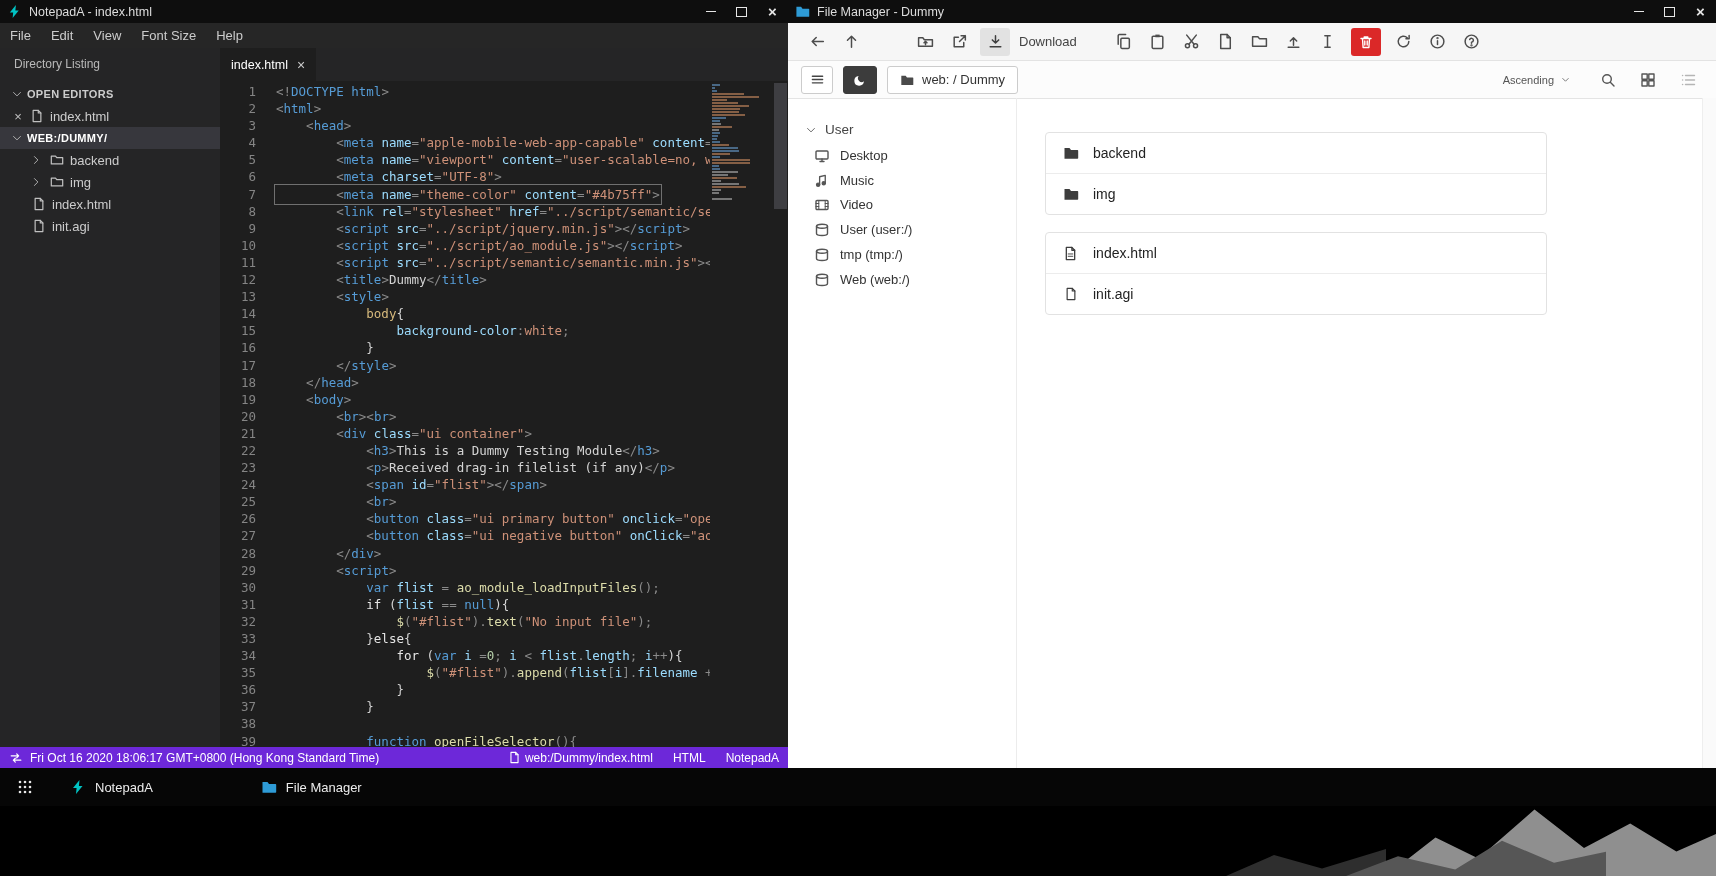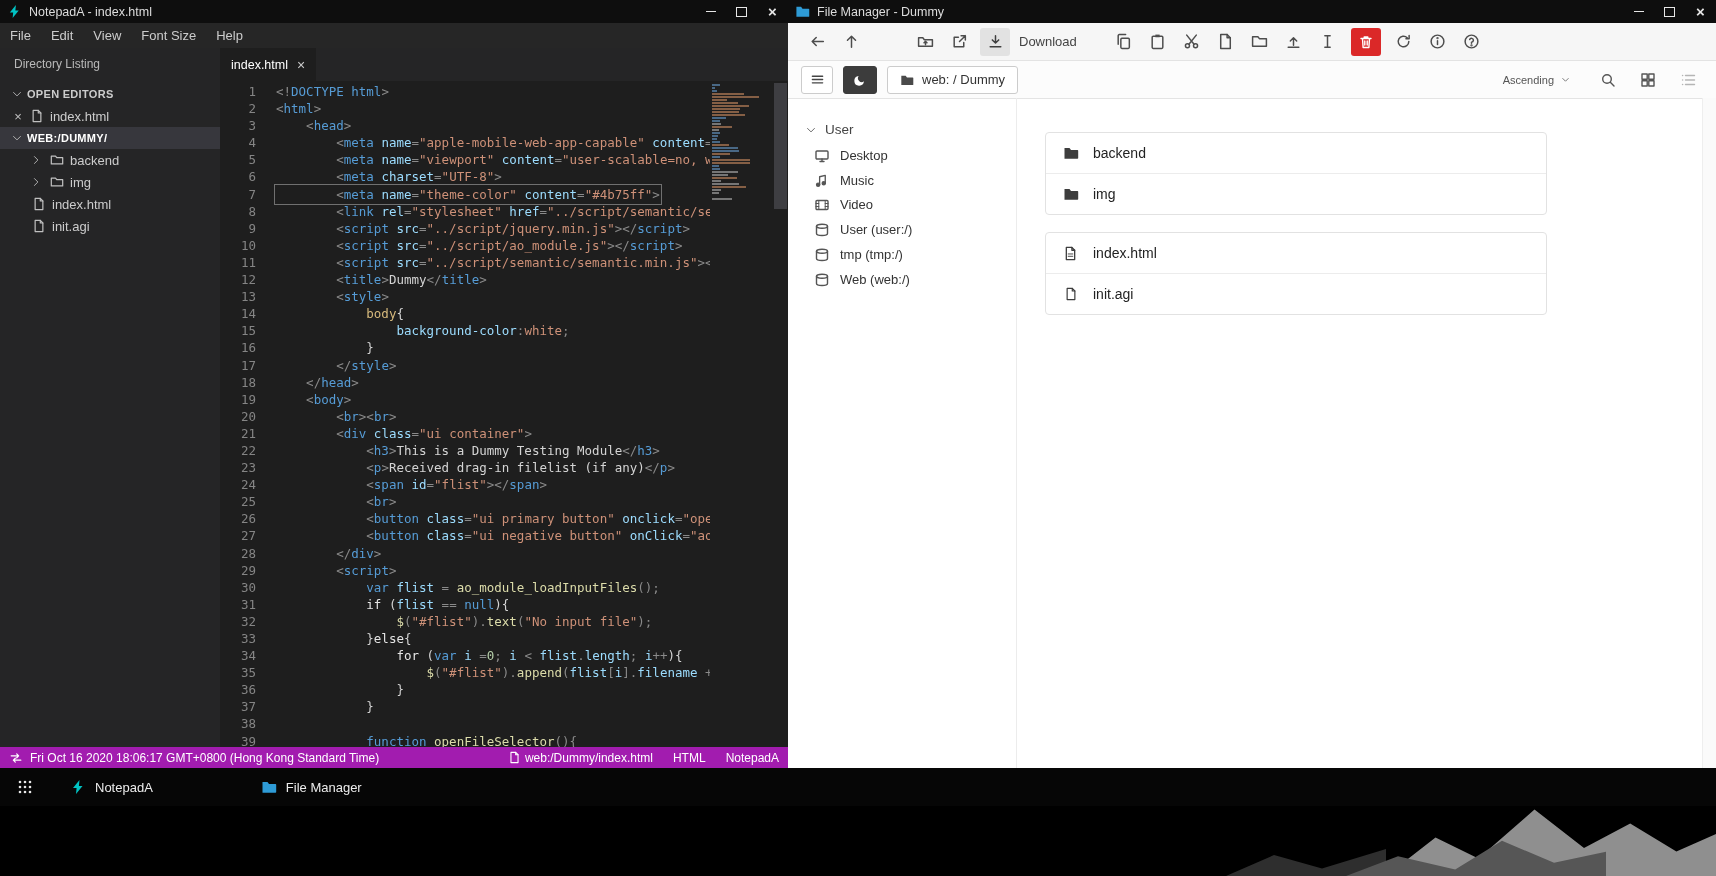--- a/index.html
+++ b/index.html
@@ -44,21 +44,21 @@
   .ln{width:36px;flex:none;text-align:right;padding-right:20px;color:#858585;}
   .code{white-space:pre;}
   .hl-box{outline:1px solid #707070;outline-offset:1px;}
   .c-pun{color:#8a8a8a}.c-tag{color:#569cd6}.c-attr{color:#9cdcfe}.c-str{color:#ce9178}
   .c-txt{color:#d4d4d4}.c-kw{color:#569cd6}.c-ctrl{color:#e5e5e5}.c-fn{color:#dcdcaa}
   .c-num{color:#b5cea8}.c-sel{color:#d7ba7d}
   .minimap{position:absolute;left:492px;top:3px;width:56px;}
   .mm-bar{height:2px;margin-bottom:1px;opacity:.7;}
   .vscroll{position:absolute;right:0;top:0;bottom:0;width:15px;}
   .vthumb{margin:2px 1px 0;height:126px;background:#3e3e42;}
-  .np-status{position:absolute;left:0;right:0;bottom:0;height:21px;background:#a21caf;color:#fff;
+  .np-status{position:absolute;left:0;right:0;bottom:0;height:21px;background:#6d28d9;color:#fff;
     display:flex;align-items:center;font-size:12px;padding:0 9px;gap:7px;}
   .np-status .right{margin-left:auto;display:flex;align-items:center;gap:20px;}
   .st-item{display:flex;align-items:center;gap:5px;}
   
   #fm-win{left:788px;width:928px;height:768px;background:#fff;}
   .fm-tb1{height:37px;background:#f6f6f6;border-bottom:1px solid #e3e3e3;display:flex;
     align-items:center;padding:0 12px;}
   .tb-icon{width:34px;height:30px;display:flex;align-items:center;justify-content:center;color:#4d4d4d;}
   .sp40{width:40px;}.sp30{width:30px;}
   .dl-btn{display:flex;align-items:center;gap:9px;margin-left:4px;}

